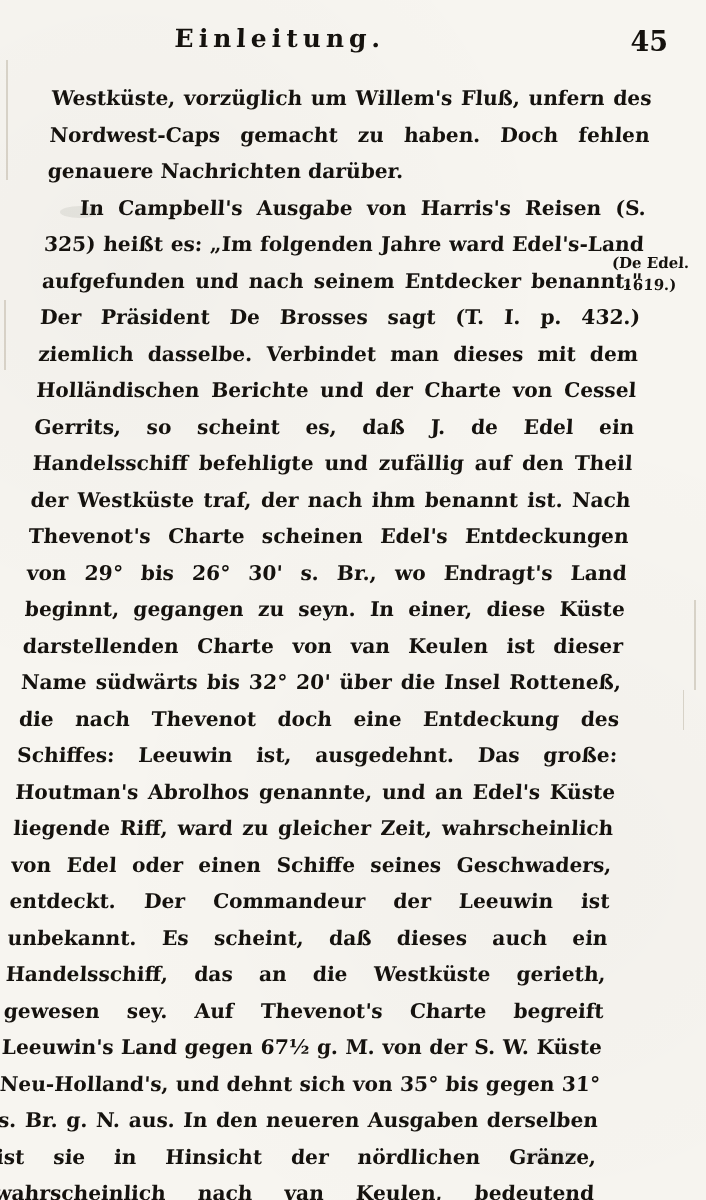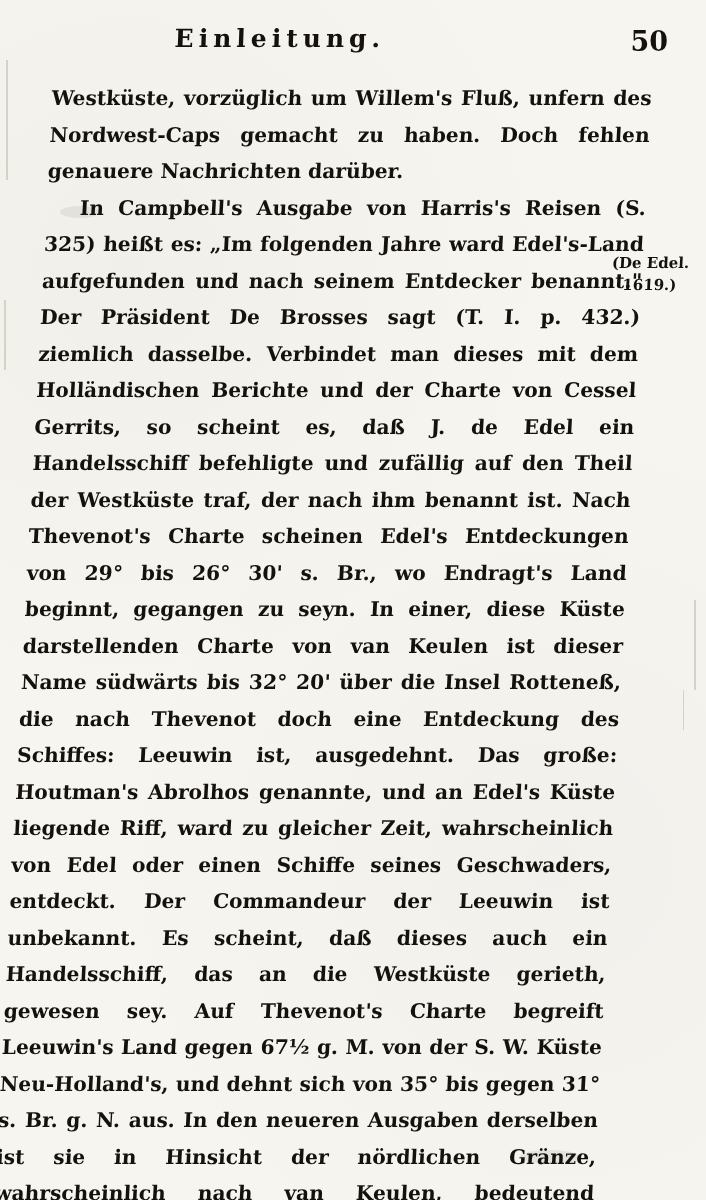--- a/index.html
+++ b/index.html
@@ -110,21 +110,21 @@
 
   <div class="edge-mark em1"></div>
   <div class="edge-mark em2"></div>
   <div class="edge-mark em3"></div>
   <div class="edge-mark em4"></div>
   <div class="smudge sm1"></div>
   <div class="smudge sm2"></div>
 
   <div class="running-head">
     <div class="head-title">Einleitung.</div>
-    <div class="page-number">50</div>
+    <div class="page-number">45</div>
   </div>
 
   <div class="body-text">
     <p>Westküste, vorzüglich um Willem's Fluß, unfern des Nordwest-Caps gemacht zu haben. Doch fehlen genauere Nachrichten darüber.</p>
     <p class="indent">In Campbell's Ausgabe von Harris's Reisen (S. 325) heißt es: „Im folgenden Jahre ward Edel's-Land aufgefunden und nach seinem Entdecker benannt." Der Präsident De Brosses sagt (T. I. p. 432.) ziemlich dasselbe. Verbindet man dieses mit dem Holländischen Berichte und der Charte von Cessel Gerrits, so scheint es, daß J. de Edel ein Handelsschiff befehligte und zufällig auf den Theil der Westküste traf, der nach ihm benannt ist. Nach Thevenot's Charte scheinen Edel's Entdeckungen von 29° bis 26° 30' s. Br., wo Endragt's Land beginnt, gegangen zu seyn. In einer, diese Küste darstellenden Charte von van Keulen ist dieser Name südwärts bis 32° 20' über die Insel Rotteneß, die nach Thevenot doch eine Entdeckung des Schiffes: Leeuwin ist, ausgedehnt. Das große: Houtman's Abrolhos genannte, und an Edel's Küste liegende Riff, ward zu gleicher Zeit, wahrscheinlich von Edel oder einen Schiffe seines Geschwaders, entdeckt. Der Commandeur der Leeuwin ist unbekannt. Es scheint, daß dieses auch ein Handelsschiff, das an die Westküste gerieth, gewesen sey. Auf Thevenot's Charte begreift Leeuwin's Land gegen 67½ g. M. von der S. W. Küste Neu-Holland's, und dehnt sich von 35° bis gegen 31° s. Br. g. N. aus. In den neueren Ausgaben derselben ist sie in Hinsicht der nördlichen Gränze, wahrscheinlich nach van Keulen, bedeutend verengert.</p>
   </div>
 
   <div class="margin-note">
     <div>(De Edel.</div>
     <div>1619.)</div>

